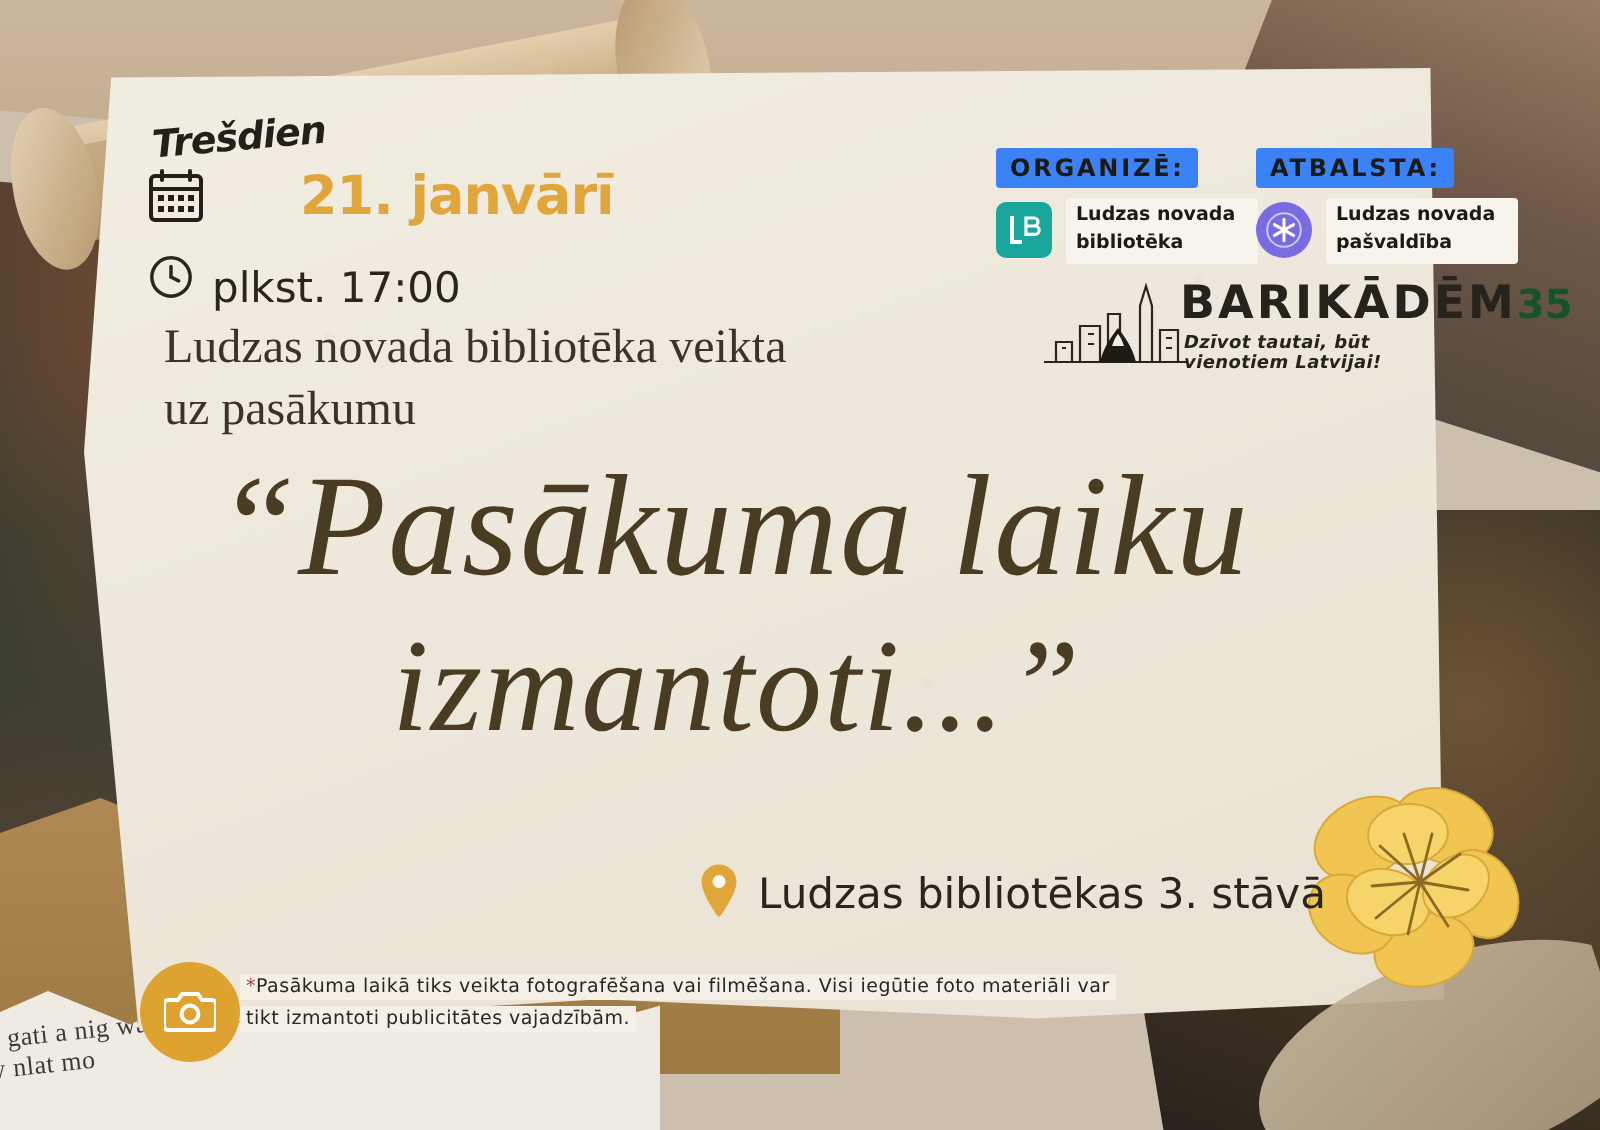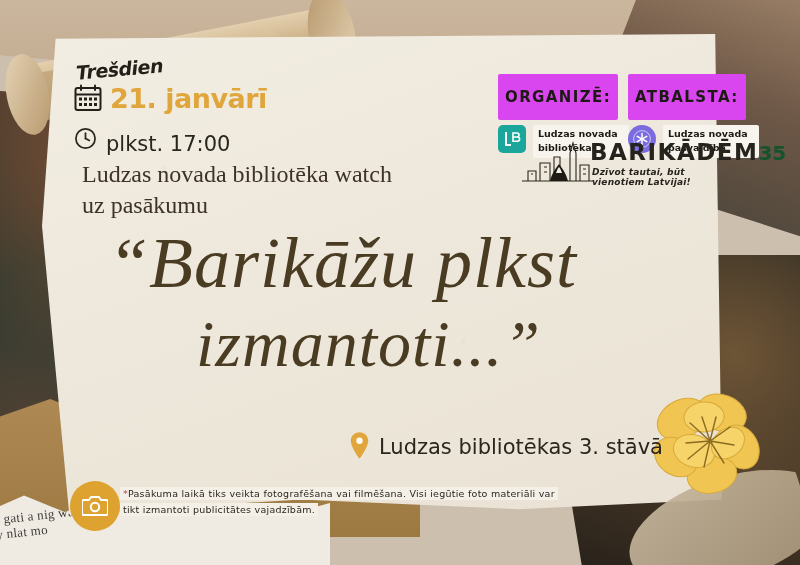--- a/index.html
+++ b/index.html
@@ -103,21 +103,21 @@
   
   .weekday{
     position:absolute;left:76px;top:58px;
     font-family:"DejaVu Sans",sans-serif;font-style:italic;font-weight:700;
     font-size:19px;color:#241f18;transform:rotate(-5deg);letter-spacing:-.5px;
   }
   .date-row{position:absolute;left:74px;top:84px;display:flex;align-items:center;gap:8px;}
   .cal-ico{width:28px;height:28px;position:relative;flex:0 0 auto;}
   .date-txt{
     font-family:"DejaVu Sans",sans-serif;font-weight:700;font-size:27px;
-    color:#e0a63c;letter-spacing:-.5px;line-height:1;
+    color:#e0a63c;letter-spacing:-.5px;line-height:1;margin-left:40px;
   }
   .time-row{position:absolute;left:74px;top:120px;display:flex;align-items:center;gap:9px;}
   .time-txt{font-family:"DejaVu Sans",sans-serif;font-size:21px;color:#2a251d;margin-top:12px;}
   
   .invite{
     position:absolute;left:82px;top:159px;width:420px;
     font-family:"Liberation Serif",serif;font-size:24px;line-height:1.28;
     color:#3d3225;
   }
   
@@ -145,25 +145,25 @@
   .disclaimer span.ln{background:#f4f0e8;padding:1px 3px;box-decoration-break:clone;}
   .star{color:#b03a4a;}
   .cam-badge{
     position:absolute;left:70px;top:481px;width:50px;height:50px;border-radius:50%;
     background:#dda22f;display:flex;align-items:center;justify-content:center;
   }
   
   .org-block{position:absolute;left:498px;top:74px;}
   .sup-block{position:absolute;left:628px;top:74px;}
   .tag{
-    display:inline-block;background:#d946ef;padding:14px 7px;border-radius:2px;
-    font-family:"DejaVu Sans",sans-serif;font-weight:700;font-size:15px;
+    display:inline-block;background:#3b82f6;padding:3px 7px;border-radius:2px;
+    font-family:"DejaVu Sans",sans-serif;font-weight:700;font-size:12px;
     color:#1d1a15;letter-spacing:1.4px;
   }
-  .org-row{display:flex;align-items:flex-start;gap:7px;margin-top:5px;}
+  .org-row{display:flex;align-items:center;gap:7px;margin-top:5px;}
   .logo-sq{
     width:28px;height:28px;border-radius:5px;background:#1aa69a;
     display:flex;align-items:center;justify-content:center;flex:0 0 auto;
   }
   .logo-ci{
     width:28px;height:28px;border-radius:50%;background:#7a6ce0;
     display:flex;align-items:center;justify-content:center;flex:0 0 auto;
   }
   .org-name{
     background:#f7f4ee;padding:2px 5px;border-radius:2px;
@@ -265,26 +265,26 @@
     <div class="time-row">
       <svg width="23" height="23" viewBox="0 0 24 24">
         <circle cx="12" cy="12" r="10" fill="none" stroke="#2a251d" stroke-width="1.8"></circle>
         <line x1="12" y1="12" x2="12" y2="6.5" stroke="#2a251d" stroke-width="1.8" stroke-linecap="round"></line>
         <line x1="12" y1="12" x2="16" y2="14" stroke="#2a251d" stroke-width="1.8" stroke-linecap="round"></line>
       </svg>
       <div class="time-txt">plkst. 17:00</div>
     </div>
 
     <div class="invite">
-      <div>Ludzas novada bibliotēka watch</div>
+      <div>Ludzas novada bibliotēka veikta</div>
       <div>uz pasākumu</div>
     </div>
 
     <div class="title-wrap">
-      <div class="t-line1">“Barikāžu plkst</div>
+      <div class="t-line1">“Pasākuma laiku</div>
       <div class="t-line2">izmantoti...”</div>
     </div>
 
     <div class="place-row">
       <svg class="pin" viewBox="0 0 20 28">
         <path d="M10 0C4.8 0 .8 4 .8 9.1c0 6.6 8.2 17.6 8.5 18.1.35.5 1.05.5 1.4 0 .3-.5 8.5-11.5 8.5-18.1C19.2 4 15.2 0 10 0z" fill="#e0a63c"></path>
         <circle cx="10" cy="9" r="3.4" fill="#fdfaf3"></circle>
       </svg>
       <div class="place-txt">Ludzas bibliotēkas 3. stāvā</div>
     </div>

